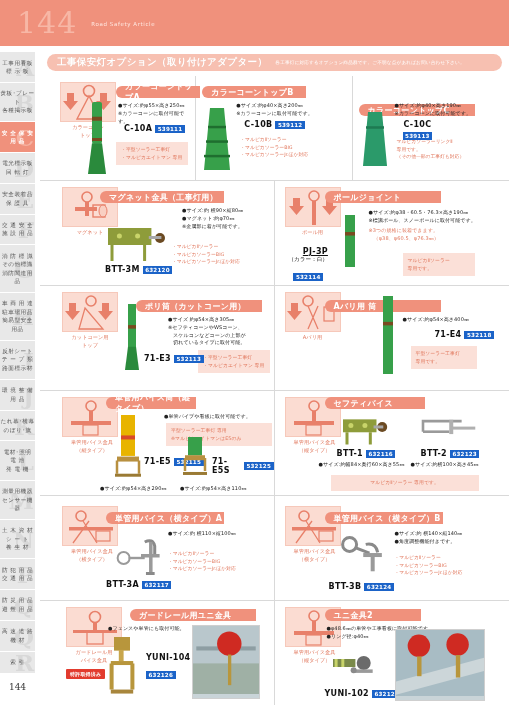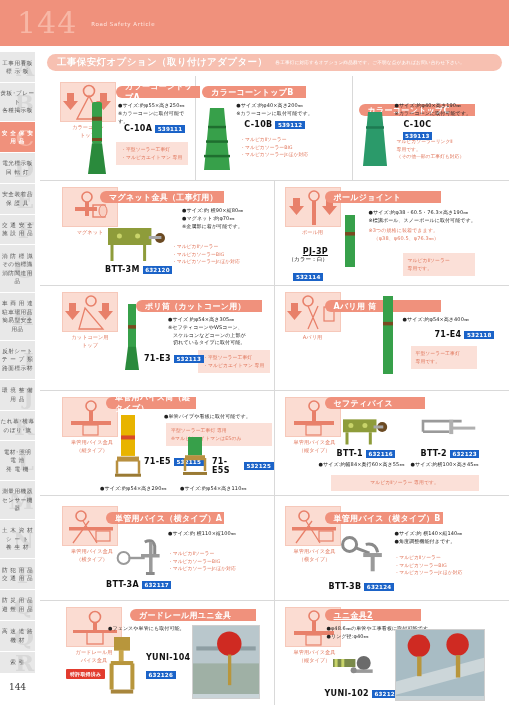--- a/index.html
+++ b/index.html
@@ -619,21 +619,21 @@
         <div class="pictogram" style="left:10px;top:6px;">
           <svg width="56" height="40" viewBox="0 0 56 40">
             <circle cx="28" cy="8" r="5" fill="none" stroke="#e8806a" stroke-width="1.6"></circle>
             <rect x="26" y="13" width="4" height="11" fill="#e8806a"></rect>
             <rect x="8" y="23" width="40" height="4" fill="#e8806a"></rect>
             <rect x="20" y="27" width="15" height="10" fill="none" stroke="#e8806a" stroke-width="1.2"></rect>
           </svg>
         </div>
         <div class="pict-label" style="left:0px;top:48px;width:80px;">単管用バイス金具
 （縦タイプ）</div>
-        <div class="prod-title" style="left:50px;top:8px;width:96px;text-decoration:underline;">ユニ金具2</div>
+        <div class="prod-title" style="left:50px;top:8px;width:96px;">ユニ金具2</div>
         <div class="spec" style="left:52px;top:24px;width:124px;">●φ48.6㎜の単管や工事看板に取付可能です。
 ●リング径:φ40㎜</div>
         <div class="code" style="left:50px;top:88px;">
           <span class="model">YUNI-102</span>
           <span class="sku">632127</span>
         </div>
         <div class="prodimg" style="left:54px;top:46px;"><svg width="56" height="40" viewBox="0 0 56 40">
             <rect x="4" y="12" width="22.400000000000002" height="8" fill="#7a8a4a"></rect>
             <rect x="5.6000000000000005" y="12" width="3" height="8" fill="#c8d46a"></rect>
             <rect x="12.32" y="12" width="3" height="8" fill="#c8d46a"></rect>

